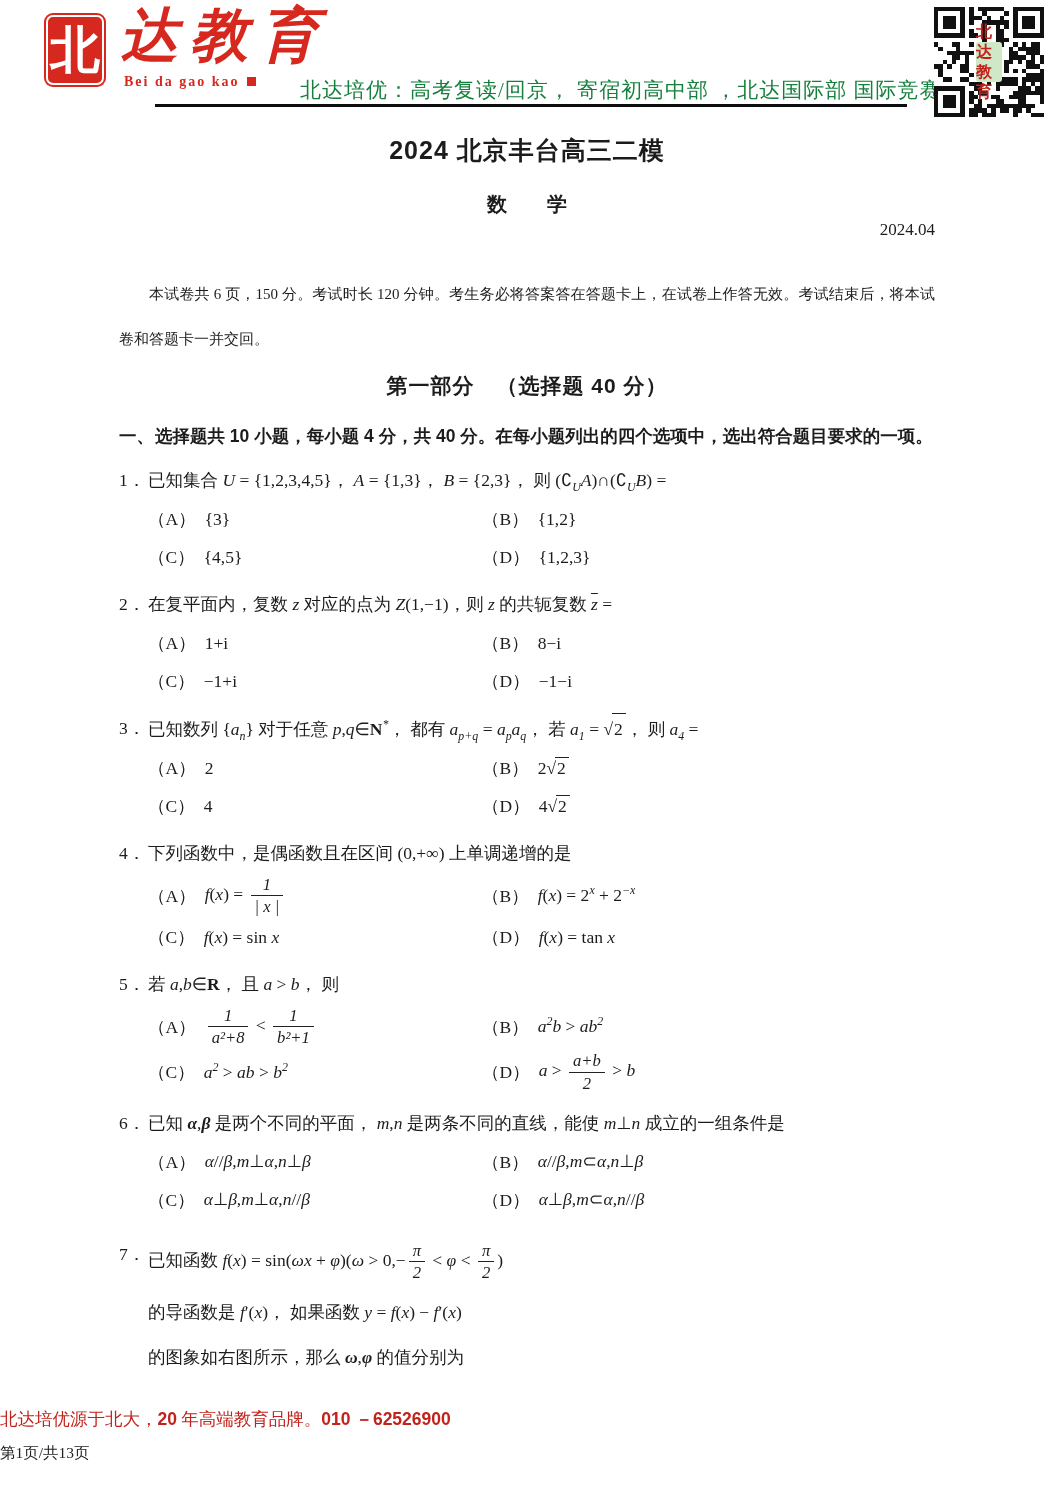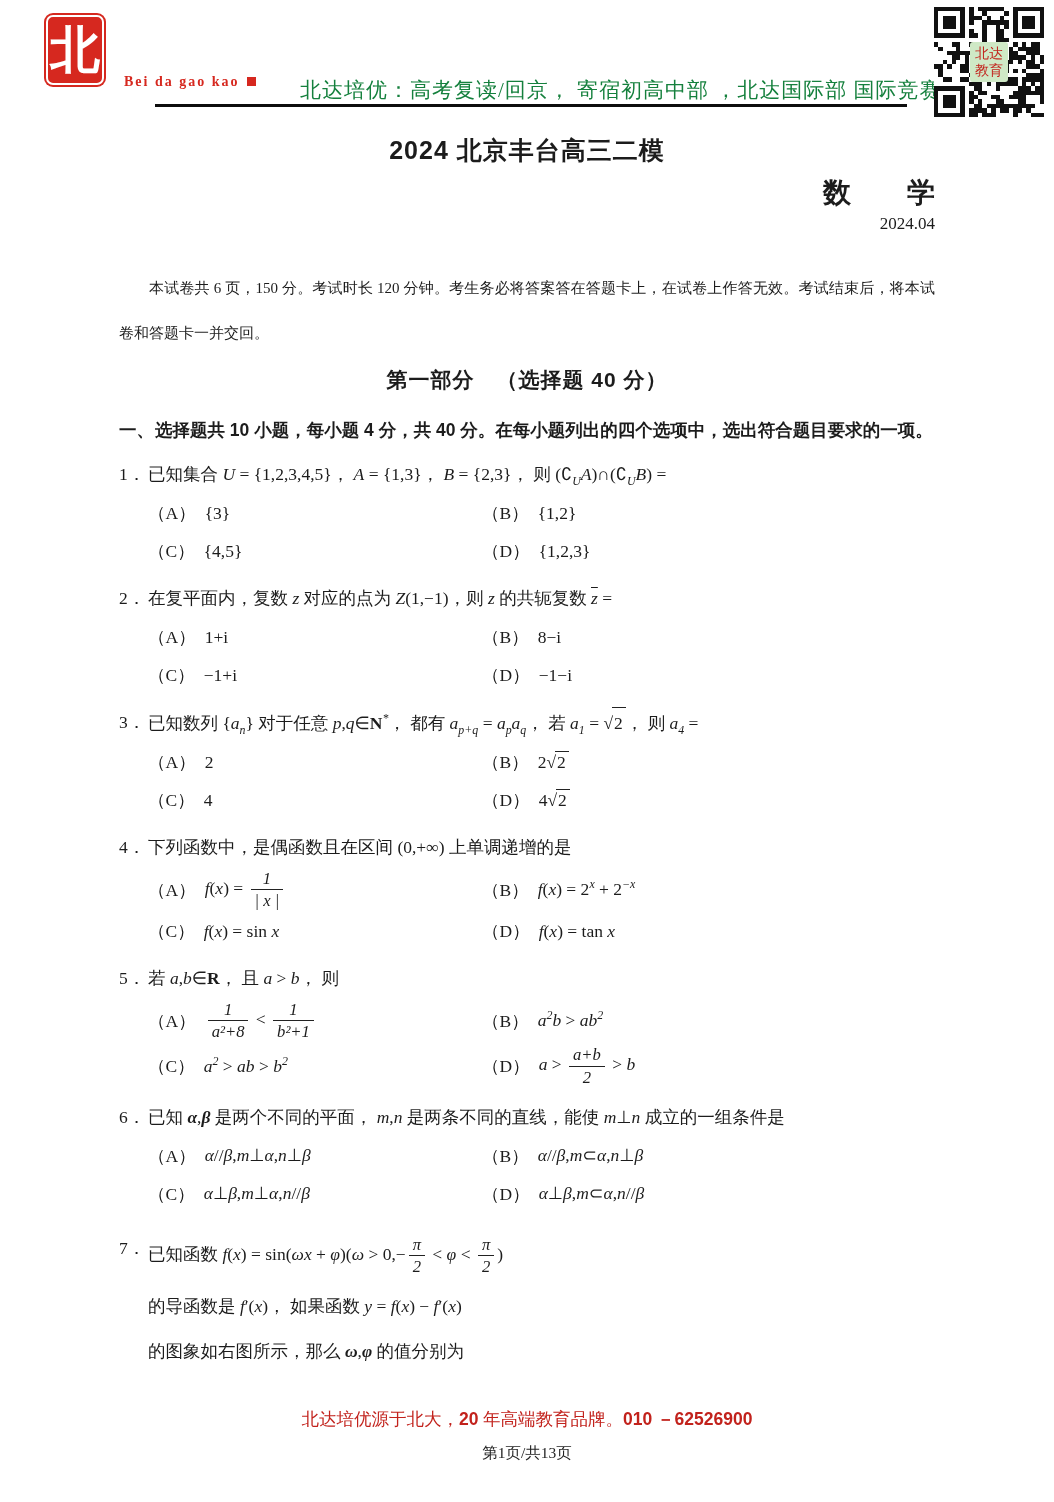--- a/index.html
+++ b/index.html
@@ -16,30 +16,30 @@
               font-family:"Liberation Serif",serif;line-height:1;}
   .brand-script{position:absolute;left:120px;top:4px;color:#d6281f;font-size:58px;font-weight:bold;
                 font-style:italic;letter-spacing:12px;font-family:"Liberation Serif",serif;line-height:1.1;}
   .brand-latin{position:absolute;left:124px;top:74px;color:#d6281f;font-size:14px;font-weight:bold;
                letter-spacing:2px;font-family:"Liberation Serif",serif;text-align:center;}
   .brand-sq{display:inline-block;width:9px;height:9px;background:#d6281f;margin-left:7px;}
   .slogan{position:absolute;left:300px;top:76px;color:#15803d;font-size:21px;letter-spacing:1px;}
   .rule{position:absolute;left:155px;top:104px;width:752px;height:3px;background:#0d0d0d;}
   .qr{position:absolute;right:8px;top:7px;width:114px;height:110px;}
   .qr svg{width:100%;height:100%;display:block;}
-  .qr-center{position:absolute;left:50%;top:50%;transform:translate(-50%,-50%);width:38px;height:40px;
+  .qr-center{position:absolute;left:50%;top:50%;transform:translate(-50%,-50%);width:26px;height:40px;
              background:#cfe9c6;border-radius:3px;display:flex;flex-direction:column;align-items:center;
-             justify-content:center;color:#c2221c;font-size:14px;line-height:1.25;font-weight:normal;}
+             justify-content:center;color:#c2221c;font-size:16px;line-height:1.25;font-weight:bold;}
 
   
   .main{padding:0 119px;}
   .exam-title{margin-top:16px;text-align:center;font-family:"Liberation Sans",sans-serif;
               font-weight:bold;font-size:25px;letter-spacing:1px;}
-  .subject{margin-top:7px;text-align:right;font-family:"Liberation Sans",sans-serif;
-           font-weight:bold;font-size:28px;}
+  .subject{margin-top:24px;text-align:center;font-family:"Liberation Sans",sans-serif;
+           font-weight:bold;font-size:20px;}
   .date{margin-top:2px;text-align:right;font-size:17px;}
   .intro{margin-top:32px;font-size:15px;line-height:45px;text-indent:2em;text-align:justify;}
   .section-heading{margin-top:10px;text-align:center;font-family:"Liberation Sans",sans-serif;
                    font-weight:bold;font-size:21px;letter-spacing:1px;}
   .instruction{margin-top:20px;display:flex;font-family:"Liberation Sans",sans-serif;
                font-weight:bold;font-size:17.5px;line-height:32px;text-align:justify;}
   .instr-label{flex:0 0 36px;}
 
   .question{display:flex;margin-top:13px;font-size:17.5px;}
   .q-num{flex:0 0 29px;line-height:30px;}
@@ -58,34 +58,35 @@
   .frac{display:inline-flex;flex-direction:column;vertical-align:middle;text-align:center;
         font-style:italic;margin:2px 3px;line-height:1.15;font-size:0.95em;}
   .frac .fn{padding:0 4px 1px;display:block;}
   .frac .fd{border-top:1.5px solid #222;padding:1px 4px 0;display:block;}
   .sqrt{display:inline-flex;align-items:baseline;}
   .sqrt .rd{font-style:normal;line-height:1;}
   .sqrt .vc{border-top:1.6px solid #222;margin-left:-1px;padding:0 3px 0 2px;}
   .obar{font-style:italic;text-decoration:overline;}
 
   
-  .footer{position:absolute;left:0;right:0;bottom:38px;text-align:center;}
+  .footer{position:absolute;left:0;right:0;bottom:38px;}
   .f-red{color:#c2221c;font-size:17.5px;}
   .f-red .fb{font-family:"Liberation Sans",sans-serif;font-weight:bold;}
   .f-page{margin-top:12px;font-size:15.5px;color:#222222;}
 </style>
 </head>
 <body>
 
 <div class="page">
 
   <div class="header">
     <div class="stamp">
       <span class="stamp-char">北</span>
     </div>
+    <div class="brand-script">达教育</div>
     <div class="brand-latin"><span>Bei da gao kao</span><span class="brand-sq"></span></div>
     <div class="slogan">北达培优：高考复读/回京，  寄宿初高中部 ，北达国际部  国际竞赛部</div>
     <div class="rule"></div>
     <div class="qr">
         <svg viewBox="0 0 25 25" shape-rendering="crispEdges">
           <rect x="0" y="0" width="25" height="25" fill="#ffffff"></rect>
           <rect x="8" y="0" width="1" height="1" fill="#111111"></rect>
           <rect x="10" y="0" width="1" height="1" fill="#111111"></rect>
           <rect x="11" y="0" width="1" height="1" fill="#111111"></rect>
           <rect x="12" y="0" width="1" height="1" fill="#111111"></rect>

